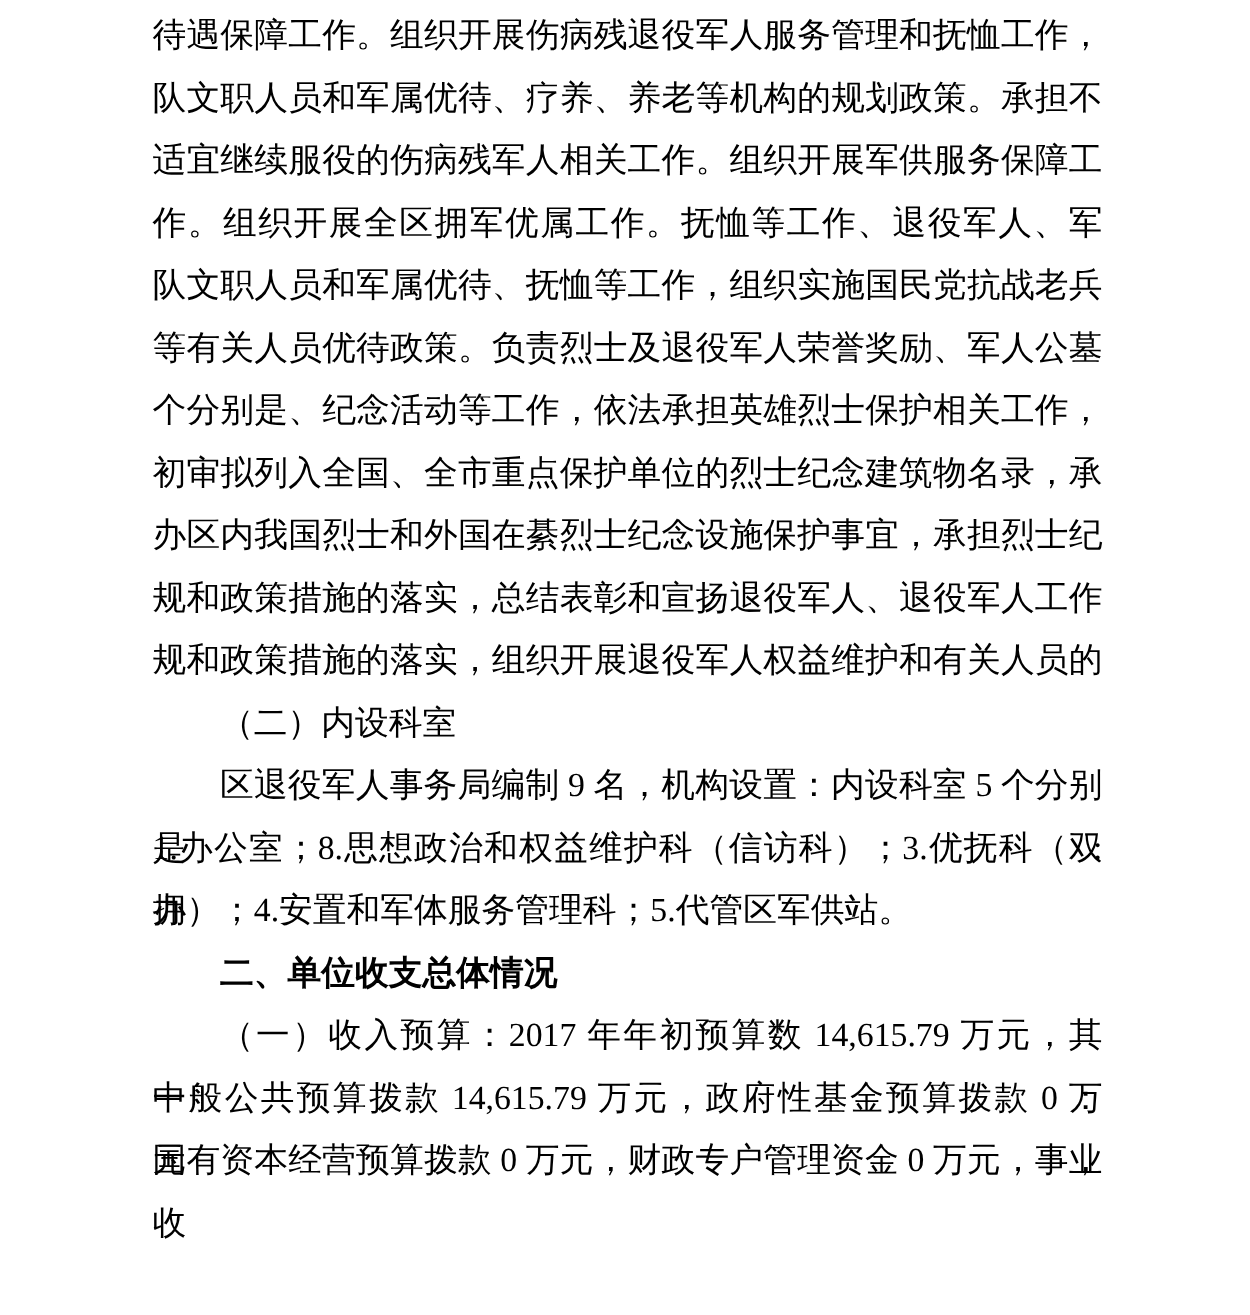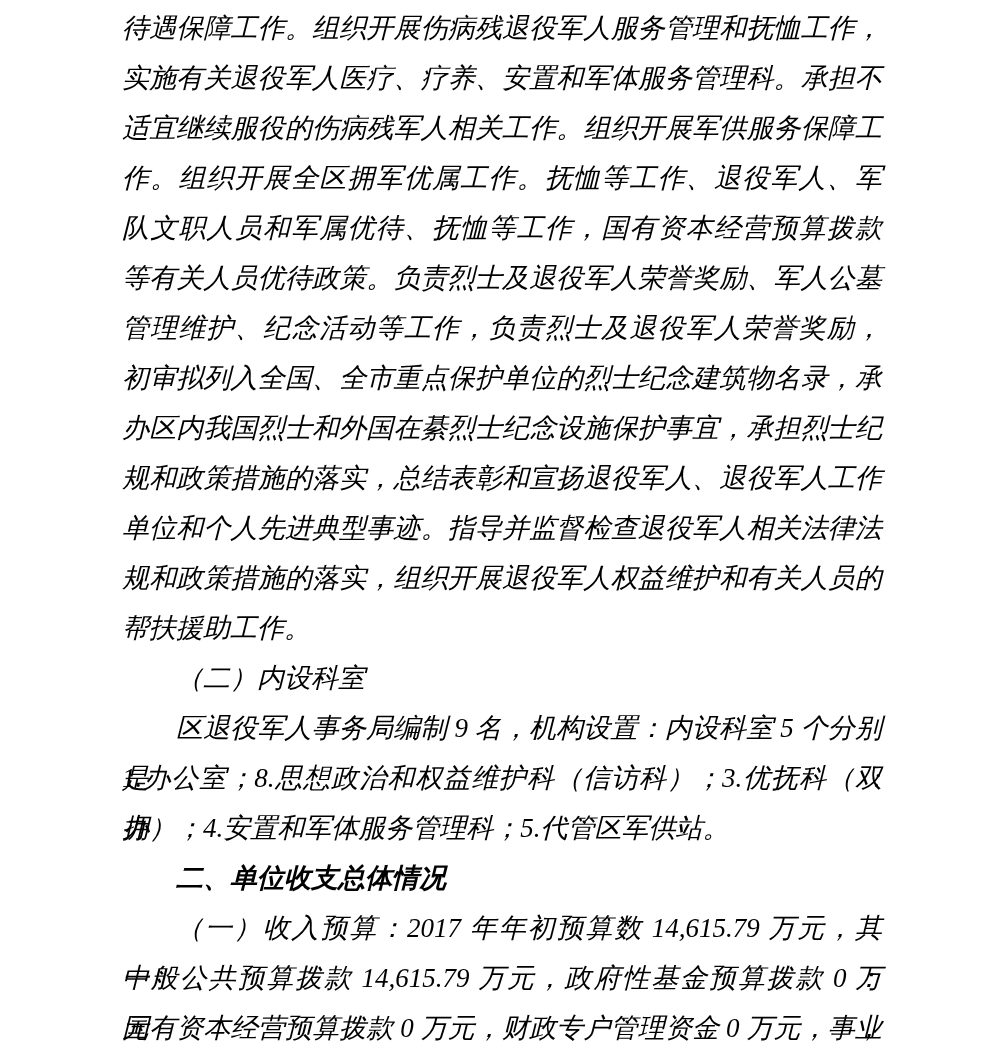--- a/index.html
+++ b/index.html
@@ -11,21 +11,20 @@
     width: 1000px;
     height: 1052px;
     overflow: hidden;
   }
   .page {
     box-sizing: border-box;
     width: 1000px;
     height: 1052px;
     padding: 3px 118px 0 122px;
     background: #ffffff;
-    font-style: italic;
   }
   .ln {
     height: 50px;
     line-height: 50px;
     font-family: "Liberation Serif", "DejaVu Serif", serif;
     font-size: 27px;
     color: #000000;
     white-space: normal;
   }
   .just {
@@ -38,32 +37,30 @@
   .heading {
     font-family: "Liberation Sans", "DejaVu Sans", sans-serif;
     font-weight: bold;
   }
 </style>
 </head>
 <body>
 
 <div class="page">
   <div class="ln just">待遇保障工作。组织开展伤病残退役军人服务管理和抚恤工作，</div>
-  <div class="ln just">实施有关退役军人医疗、疗养、安置和军体服务管理科。承担不</div>
+  <div class="ln just">队文职人员和军属优待、疗养、养老等机构的规划政策。承担不</div>
   <div class="ln just">适宜继续服役的伤病残军人相关工作。组织开展军供服务保障工</div>
   <div class="ln just">作。组织开展全区拥军优属工作。抚恤等工作、退役军人、军</div>
-  <div class="ln just">队文职人员和军属优待、抚恤等工作，国有资本经营预算拨款</div>
+  <div class="ln just">队文职人员和军属优待、抚恤等工作，组织实施国民党抗战老兵</div>
   <div class="ln just">等有关人员优待政策。负责烈士及退役军人荣誉奖励、军人公墓</div>
-  <div class="ln just">管理维护、纪念活动等工作，负责烈士及退役军人荣誉奖励，</div>
+  <div class="ln just">个分别是、纪念活动等工作，依法承担英雄烈士保护相关工作，</div>
   <div class="ln just">初审拟列入全国、全市重点保护单位的烈士纪念建筑物名录，承</div>
   <div class="ln just">办区内我国烈士和外国在綦烈士纪念设施保护事宜，承担烈士纪</div>
   <div class="ln just">规和政策措施的落实，总结表彰和宣扬退役军人、退役军人工作</div>
-  <div class="ln just">单位和个人先进典型事迹。指导并监督检查退役军人相关法律法</div>
   <div class="ln just">规和政策措施的落实，组织开展退役军人权益维护和有关人员的</div>
-  <div class="ln">帮扶援助工作。</div>
   <div class="ln ind">（二）内设科室</div>
   <div class="ln ind just">区退役军人事务局编制 9 名，机构设置：内设科室 5 个分别是:</div>
   <div class="ln just">1.办公室；8.思想政治和权益维护科（信访科）；3.优抚科（双拥</div>
   <div class="ln">办）；4.安置和军体服务管理科；5.代管区军供站。</div>
   <div class="ln heading ind">二、单位收支总体情况</div>
   <div class="ln ind just">（一）收入预算：2017 年年初预算数 14,615.79 万元，其中：</div>
   <div class="ln just">一般公共预算拨款 14,615.79 万元，政府性基金预算拨款 0 万元，</div>
   <div class="ln just">国有资本经营预算拨款 0 万元，财政专户管理资金 0 万元，事业收</div>
 </div>
 

